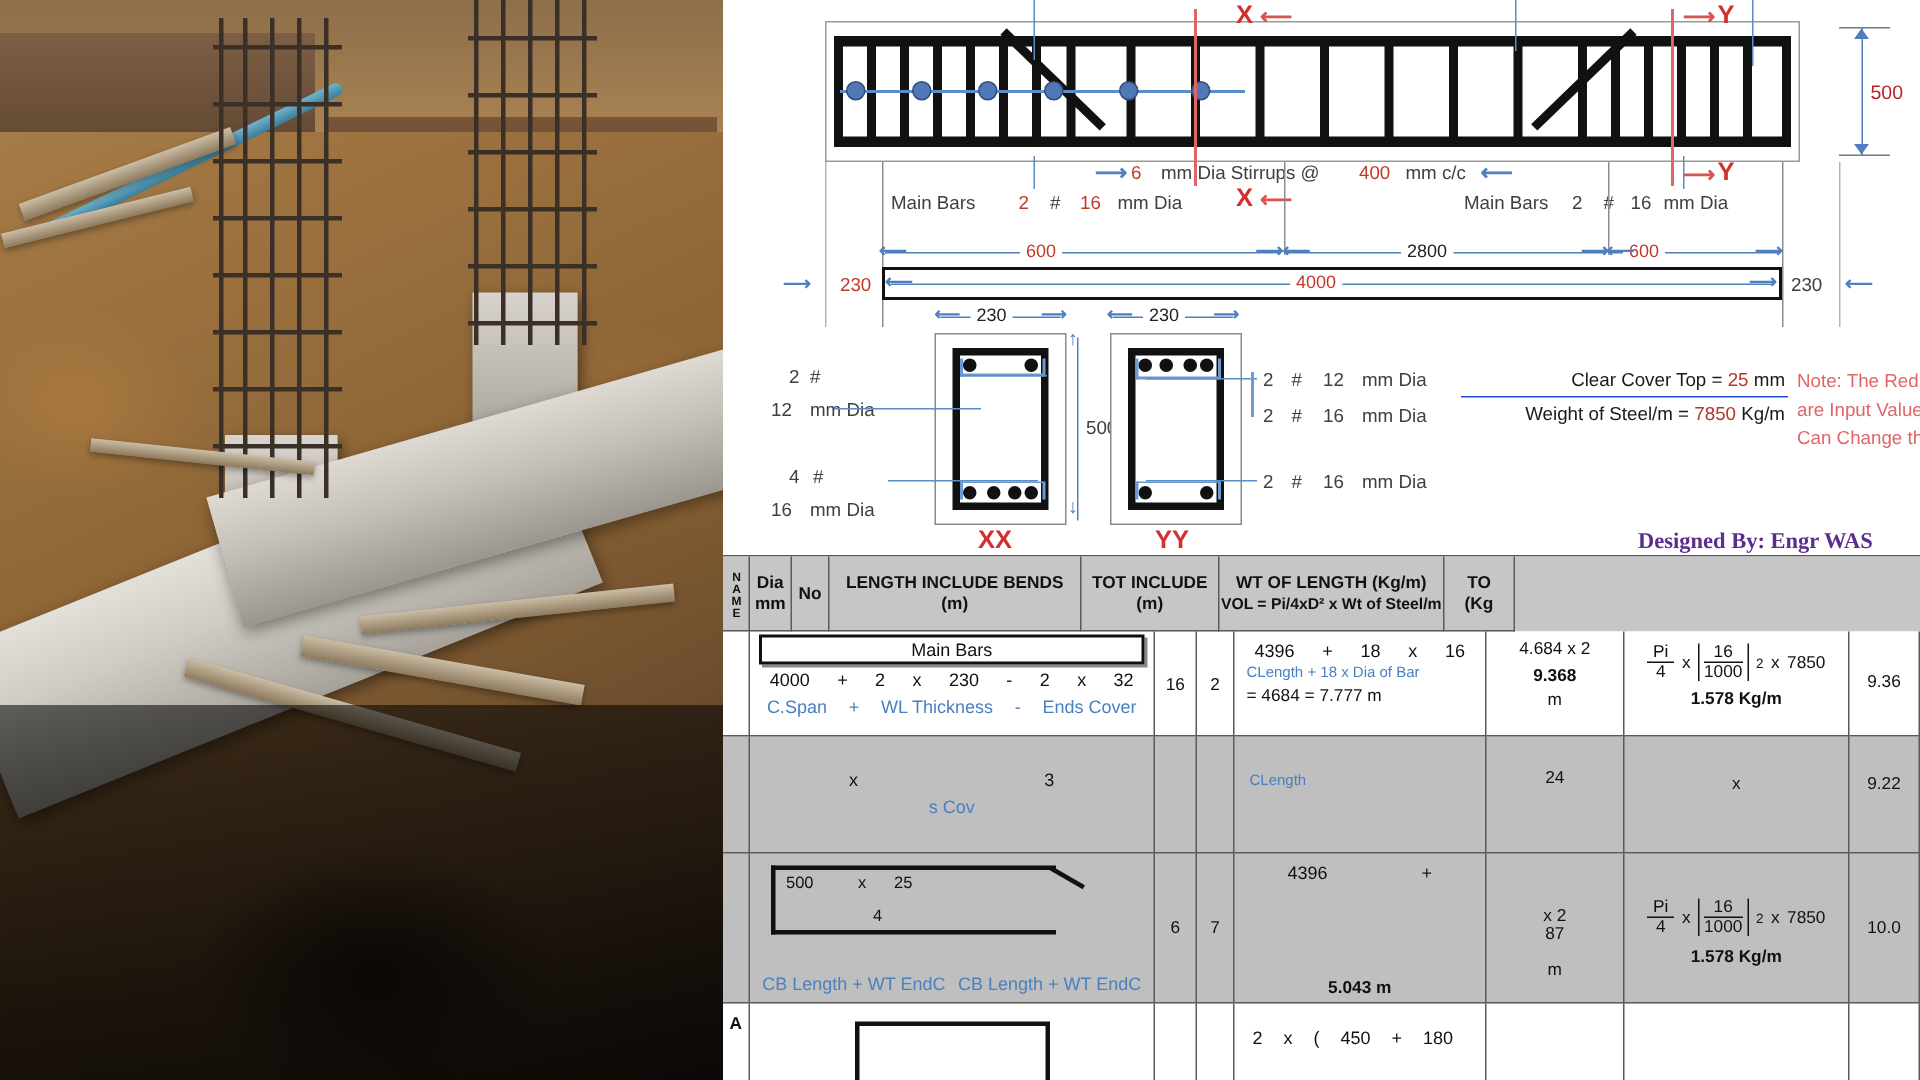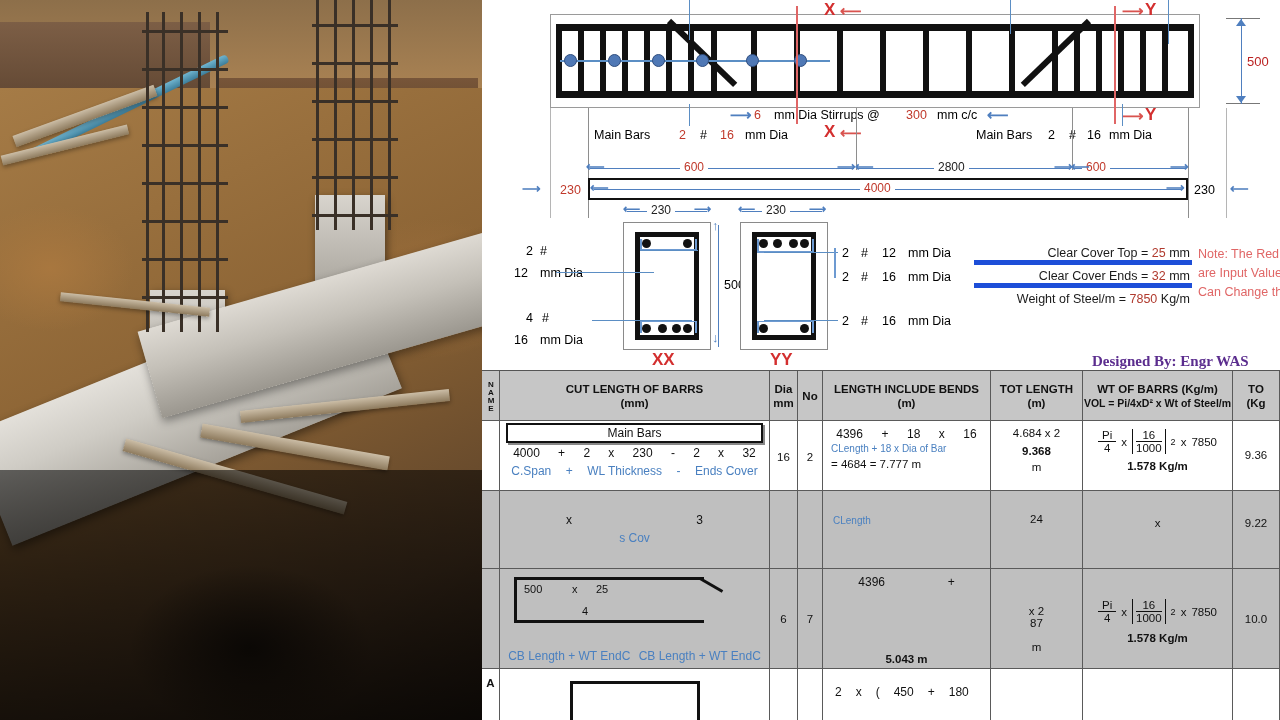--- a/index.html
+++ b/index.html
@@ -75,21 +75,21 @@
   .bar-dot { position:absolute; top:30px; width:13px; height:13px; border-radius:50%;
     background:#4f78b5; border:1px solid #2f4d7e; }
 
   .dim500 { position:absolute; right:14px; top:14px; width:46px; height:94px; }
   .dim500 .ln { position:absolute; left:21px; top:4px; bottom:4px; width:1px; background:#4f7fbf;}
   .dim500 .cap { position:absolute; left:6px; right:6px; height:1px; background:#777; }
   .dim500 .ar { position:absolute; left:16px; width:0;height:0;
     border-left:5px solid transparent;border-right:5px solid transparent; }
   .dim500 .txt { position:absolute; left:27px; top:40px; color:#b22; font-size:13px; }
 
-  .lbl { position:absolute; font-size:12.5px; color:#000000; white-space:nowrap; }
+  .lbl { position:absolute; font-size:12.5px; color:#404040; white-space:nowrap; }
 
   .xmark, .ymark { position:absolute; color:#d32f2f; font-weight:bold; font-size:17px; }
   .redline { position:absolute; background:#e06666; width:2px; }
   .redarrow { position:absolute; color:#d9534f; font-size:15px; font-weight:bold;}
 
   .bluearrow-v { position:absolute; width:1px; background:#5b8ec4; }
   .bluearrow-h { position:absolute; height:1px; background:#5b8ec4; }
   .dimline { position:absolute; height:1px; background:#4f7fbf; }
   .dimtxt { position:absolute; font-size:12px; color:#c0392b; background:#fff;
     padding:0 4px; }
@@ -100,21 +100,21 @@
   
   .xsec { position:absolute; border:1px solid #8a8a8a; background:#fff; }
   .xsec .core { position:absolute; left:11px; top:9px; right:11px; bottom:9px;
     border:5px solid #111; background:#fff; }
   .xsec .rb { position:absolute; width:9px; height:9px; border-radius:50%; background:#111; }
   .xsec .tie { position:absolute; background:#6d9ad1; height:1.5px; }
   .xsec .tiev { position:absolute; background:#6d9ad1; width:1.5px; }
 
   
   .notes { position:absolute; left:492px; top:242px; width:218px; }
-  .notes .nrow { position:relative; height:23px; border-bottom:5px solid #1d4ed8;
+  .notes .nrow { position:relative; height:23px; border-bottom:1px solid #1d4ed8;
     text-align:right; font-size:12.5px; color:#1a1a1a; padding-right:2px;
     line-height:23px; }
   .notes .nrow .v { color:#b03a2e; }
   .noteRed { position:absolute; left:716px; top:245px; width:120px;
     color:#e06666; font-size:12.5px; line-height:19px; }
   .designedby { position:absolute; left:610px; top:353px; color:#5b2d8e;
     font-weight:bold; font-size:15px; font-family:"Liberation Serif", serif; }
 
   
   .tbl { position:absolute; left:482px; top:370px; width:798px; height:350px;
@@ -283,21 +283,21 @@
     <div class="redarrow" style="left:640px; top:107px;">⟶</div>
 
     <div class="bluearrow-v" style="left:207px; top:0; height:40px;"></div>
     <div class="bluearrow-v" style="left:207px; top:104px; height:22px;"></div>
     <div class="bluearrow-v" style="left:528px; top:0; height:34px;"></div>
     <div class="bluearrow-v" style="left:686px; top:0; height:44px;"></div>
     <div class="bluearrow-v" style="left:640px; top:104px; height:22px;"></div>
 
     <div class="lbl" style="left:272px; top:108px; color:#c0392b;">6</div>
     <div class="lbl" style="left:292px; top:108px;">mm Dia Stirrups @</div>
-    <div class="lbl" style="left:424px; top:108px; color:#c0392b;">300</div>
+    <div class="lbl" style="left:424px; top:108px; color:#c0392b;">400</div>
     <div class="lbl" style="left:455px; top:108px;">mm c/c</div>
     <div class="redarrow" style="left:248px; top:106px; color:#4f7fbf;">⟶</div>
     <div class="redarrow" style="left:505px; top:106px; color:#4f7fbf;">⟵</div>
 
     <div class="lbl" style="left:112px; top:128px;">Main Bars</div>
     <div class="lbl" style="left:197px; top:128px; color:#c0392b;">2</div>
     <div class="lbl" style="left:218px; top:128px;">#</div>
     <div class="lbl" style="left:238px; top:128px; color:#c0392b;">16</div>
     <div class="lbl" style="left:263px; top:128px;">mm Dia</div>
 
@@ -419,25 +419,20 @@
     <div class="lbl" style="left:379px; top:314px;">#</div>
     <div class="lbl" style="left:400px; top:314px;">16</div>
     <div class="lbl" style="left:426px; top:314px;">mm Dia</div>
 
     <div class="notes">
       <div class="nrow">
         <span>Clear Cover Top =</span>
         <span class="v">25</span>
         <span>mm</span>
       </div>
-      <div class="nrow">
-        <span>Clear Cover Ends =</span>
-        <span class="v">32</span>
-        <span>mm</span>
-      </div>
       <div class="nrow" style="border-bottom:none;">
         <span>Weight of Steel/m =</span>
         <span class="v">7850</span>
         <span>Kg/m</span>
       </div>
     </div>
 
     <div class="noteRed">
       <div>Note: The Red</div>
       <div>are Input Value</div>
@@ -446,41 +441,37 @@
 
     <div class="designedby">Designed By: Engr WAS</div>
   </div>
 
   <div class="tbl">
 
     <div class="trow hdr" style="height:50px;">
       <div class="cell hcell c-name">
         <span class="vert">NAME</span>
       </div>
-      <div class="cell hcell c-cut">
-        <span>CUT LENGTH OF BARRS</span>
-        <span>(mm)</span>
-      </div>
       <div class="cell hcell c-dia">
         <span>Dia</span>
         <span>mm</span>
       </div>
       <div class="cell hcell c-no">
         <span>No</span>
       </div>
       <div class="cell hcell c-len">
         <span>LENGTH INCLUDE BENDS</span>
         <span>(m)</span>
       </div>
       <div class="cell hcell c-tot">
-        <span>TOT LENGTH</span>
+        <span>TOT INCLUDE</span>
         <span>(m)</span>
       </div>
       <div class="cell hcell c-wt">
-        <span>WT OF BARRS (Kg/m)</span>
+        <span>WT OF LENGTH (Kg/m)</span>
         <span style="font-size:10.5px;">VOL = Pi/4xD² x Wt of Steel/m</span>
       </div>
       <div class="cell hcell c-totk">
         <span>TO</span>
         <span>(Kg</span>
       </div>
     </div>
 
     <div class="trow datarow white" style="height:70px;">
       <div class="cell c-name"></div>

